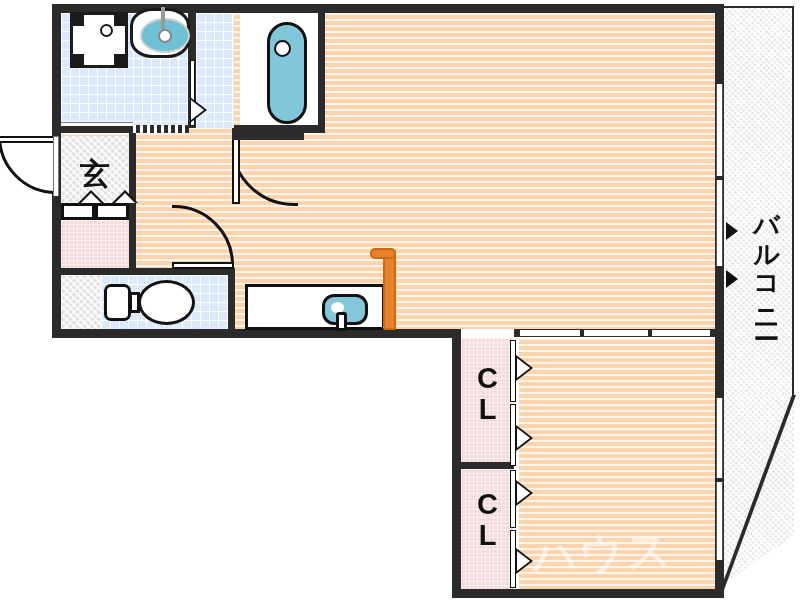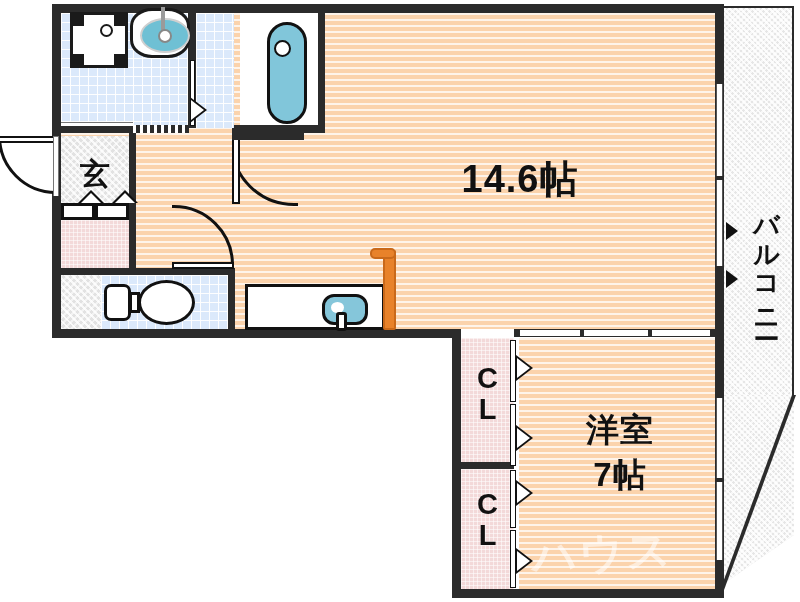--- a/index.html
+++ b/index.html
@@ -297,25 +297,22 @@
 
   <div class="fx kcounter" style="left:245px;top:284px;width:140px;height:46px;"></div>
   <div class="fx ksink" style="left:322px;top:294px;width:46px;height:31px;">
     <div class="ksink-hole" style="left:6px;top:5px;"></div>
   </div>
   <div class="fx kfaucet" style="left:336px;top:312px;width:11px;height:19px;"></div>
 
   <div class="abs counter-bar" style="left:383px;top:250px;width:13px;height:80px;border-radius:2px;"></div>
   <div class="abs counter-bar" style="left:370px;top:248px;width:26px;height:11px;border-radius:5px;"></div>
 
-  <div class="abs lbl lbl-ldk" style="left:420px;top:160px;width:200px;">14.6帖</div>
 
   <div class="abs floor-wood" style="left:519px;top:338px;width:196px;height:251px;"></div>
-  <div class="abs lbl lbl-room" style="left:545px;top:413px;width:150px;">洋室</div>
-  <div class="abs lbl lbl-room" style="left:545px;top:458px;width:150px;">7帖</div>
 
   <div class="watermark" style="left:532px;top:524px;">ハウス</div>
 
   <div class="abs floor-pink" style="left:461px;top:338px;width:53px;height:129px;"></div>
   <div class="abs lbl lbl-cl" style="left:461px;top:363px;width:53px;">C
 L</div>
   <div class="abs wall" style="left:452px;top:462px;width:62px;height:7px;"></div>
 
   <div class="abs floor-pink" style="left:461px;top:469px;width:53px;height:120px;"></div>
   <div class="abs lbl lbl-cl" style="left:461px;top:489px;width:53px;">C

